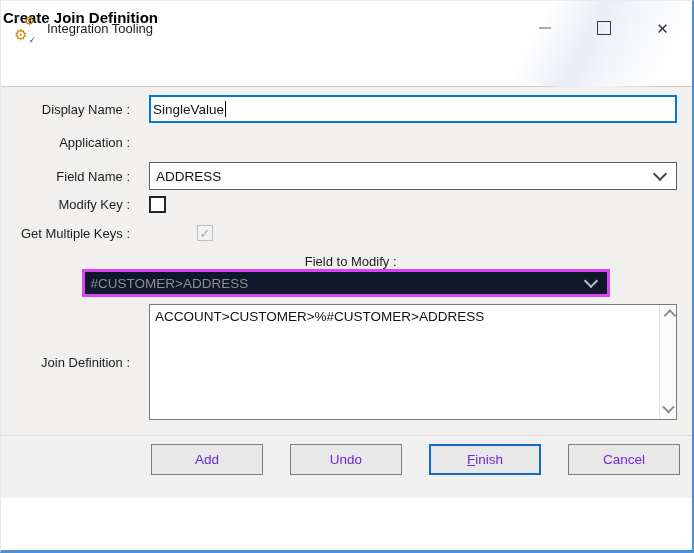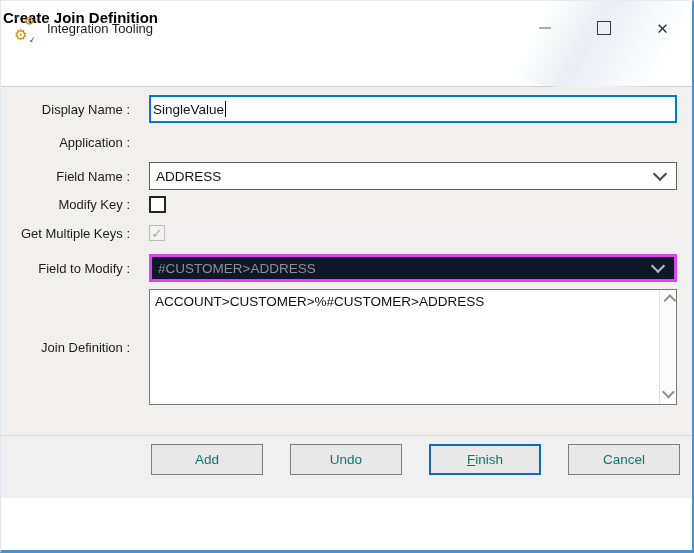--- a/index.html
+++ b/index.html
@@ -30,43 +30,43 @@
     border-bottom-left-radius:120px;}
   .header-title{position:absolute;left:2px;top:8px;font-size:15px;font-weight:bold;color:#000;}
   
   .form{box-sizing:border-box;height:348px;background:#f1f0ef;padding:8px 10px 0 8px;}
   .row{display:flex;align-items:center;}
   .lbl{flex:none;width:140px;text-align:right;padding-right:19px;box-sizing:border-box;font-size:13px;color:#1c1c1c;white-space:nowrap;}
   .ctl{width:528px;box-sizing:border-box;position:relative;}
   .r1,.r2{margin-bottom:12px;}
   .r3{margin-bottom:6px;}
   .r4{margin-bottom:12px;}
-  .r5{margin-bottom:13px;}
-  .r6{margin-bottom:7px;}
+  .r5{margin-bottom:13px;gap:48px;}
+  .r6{margin-bottom:7px;flex-direction:column;}
   .text-input{height:28px;background:#fff;border:2px solid #0078d7;display:flex;align-items:center;padding-left:2px;font-size:13.5px;color:#111;}
   .caret{display:inline-block;width:1px;height:16px;background:#000;margin-left:1px;}
   .combo{height:28px;background:#fff;border:1px solid #5f5f5f;display:flex;align-items:center;padding-left:6px;font-size:13.5px;color:#111;position:relative;}
   .chev{position:absolute;right:11px;top:50%;width:8px;height:8px;border-left:2px solid #444;border-bottom:2px solid #444;transform:translateY(-70%) rotate(-45deg);}
   .combo.disabled{background:#0f172a;border:3px solid #d946ef;color:#8f8f8f;}
   .combo.disabled .chev{border-color:#bfbfbf;}
   .checkbox{width:17px;height:17px;box-sizing:border-box;background:#fff;border:2px solid #242424;}
   .checkbox.disabled{width:16px;height:16px;border:1px solid #bdbdbd;background:#f3f2f2;
     display:flex;align-items:center;justify-content:center;font-size:13px;color:#a4a4a4;line-height:1;}
   .textarea{height:116px;background:#fff;border:1px solid #7a7a7a;box-sizing:border-box;
     padding:4px 22px 21px 5px;font-size:13.5px;color:#111;position:relative;overflow:hidden;}
   .vscroll{position:absolute;top:0;right:0;bottom:0;width:17px;background:#fbfbfb;border-left:1px solid #e3e3e3;
     display:flex;flex-direction:column;justify-content:space-between;align-items:center;padding:6px 0;box-sizing:border-box;}
   .chev-up,.chev-down{width:7px;height:7px;border-left:2px solid #8d8d8d;border-bottom:2px solid #8d8d8d;}
   .chev-up{transform:rotate(135deg) translate(-1px,-1px);}
   .chev-down{transform:rotate(-45deg) translate(1px,-1px);}
   
   .button-bar{box-sizing:border-box;height:63px;background:#f0f0f0;border-top:1px solid #dadada;
     display:flex;padding:8px 0 0 150px;gap:27px;}
   .btn{box-sizing:border-box;width:112px;height:31px;background:#e9e8e8;border:1px solid #7d7d7d;
-    display:flex;align-items:center;justify-content:center;font-size:13.5px;color:#0f766e;cursor:default;}
+    display:flex;align-items:center;justify-content:center;font-size:13.5px;color:#6d28d9;cursor:default;}
   .btn.default{border:2px solid #0f6cc0;}
   .accel{text-decoration:underline;}
 </style>
 </head>
 <body>
 
 <div class="window">
 
   <div class="header">
     <div class="swoosh"></div>

